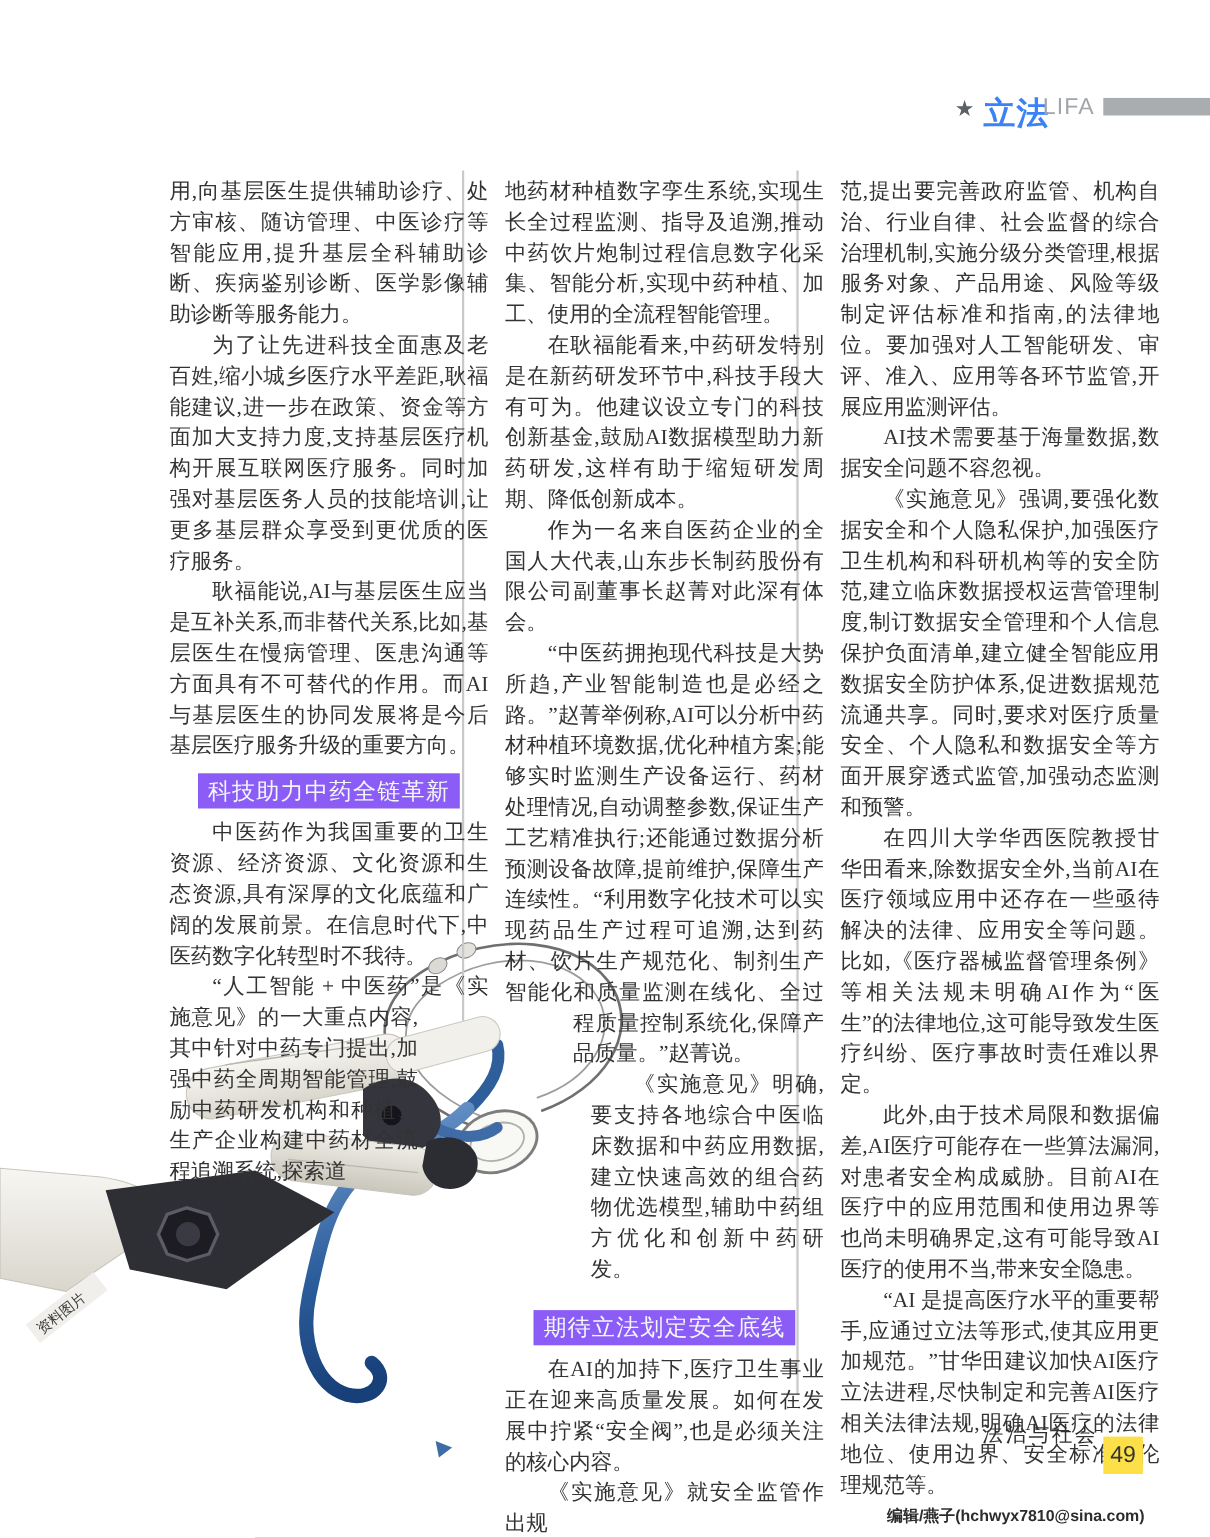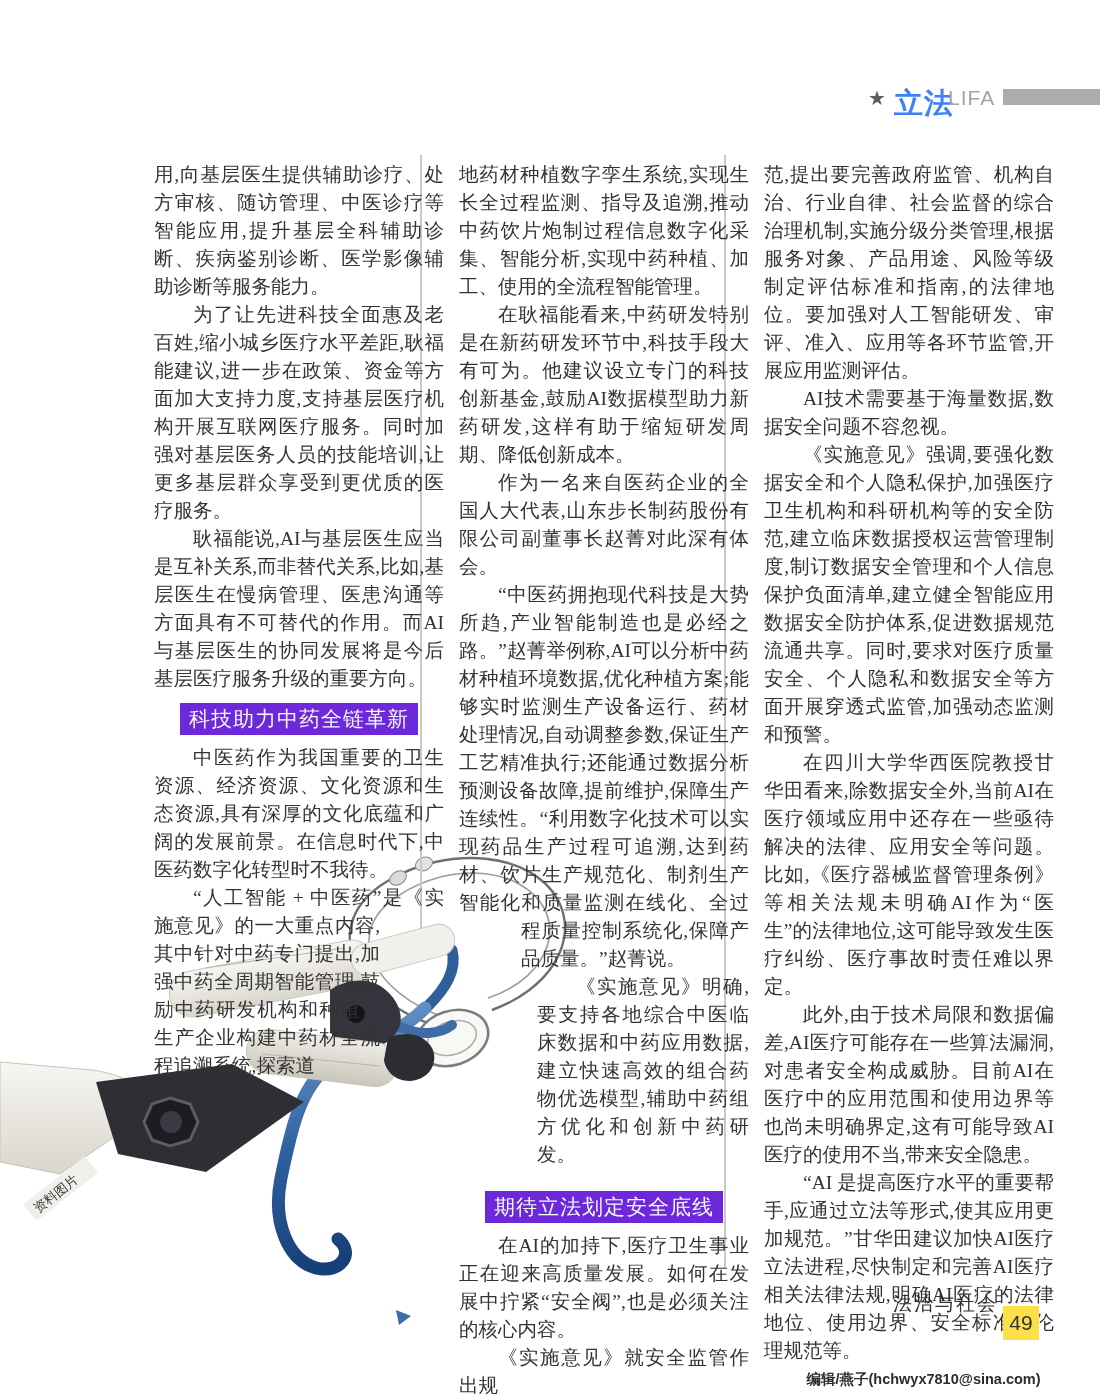--- a/index.html
+++ b/index.html
@@ -21,21 +21,21 @@
   .col{position:absolute;top:161px;width:290px;font-size:19.5px;line-height:28px;
        text-align:justify;color:#333;margin-left:31px;}
   .col-1{left:123px;} .col-2{left:428px;} .col-3{left:733px;}
   .col p{margin:0;text-indent:2em;}
   .col p.cont{text-indent:0;}
   .vline{position:absolute;width:1.5px;background:#c9c9c9;}
   .vline-1{left:420px;top:155px;height:773px;}
   .vline-2{left:724px;top:155px;height:1113px;}
   
   .badge-row{clear:both;text-align:center;margin:10px 0 9px;text-indent:0;}
-  .badge{display:inline-block;background:#6d28d9;color:#f3f7f9;font-size:21px;
+  .badge{display:inline-block;background:#8b5cf6;color:#f3f7f9;font-size:21px;
          line-height:1.45;padding:1px 9px;letter-spacing:1px;}
   
   .f-r{float:right;width:64px;height:145px;}
   .f-l1{float:left;width:62px;height:56px;}
   .f-l2{float:left;clear:left;width:78px;height:218px;}
   
   .editor{margin-top:14px;text-indent:0;text-align:center;font-weight:bold;
     font-family:"Liberation Sans","DejaVu Sans",sans-serif;font-size:14.5px;color:#2c2c2c;}
   
   .photo{position:absolute;left:0;top:840px;width:660px;height:500px;}

